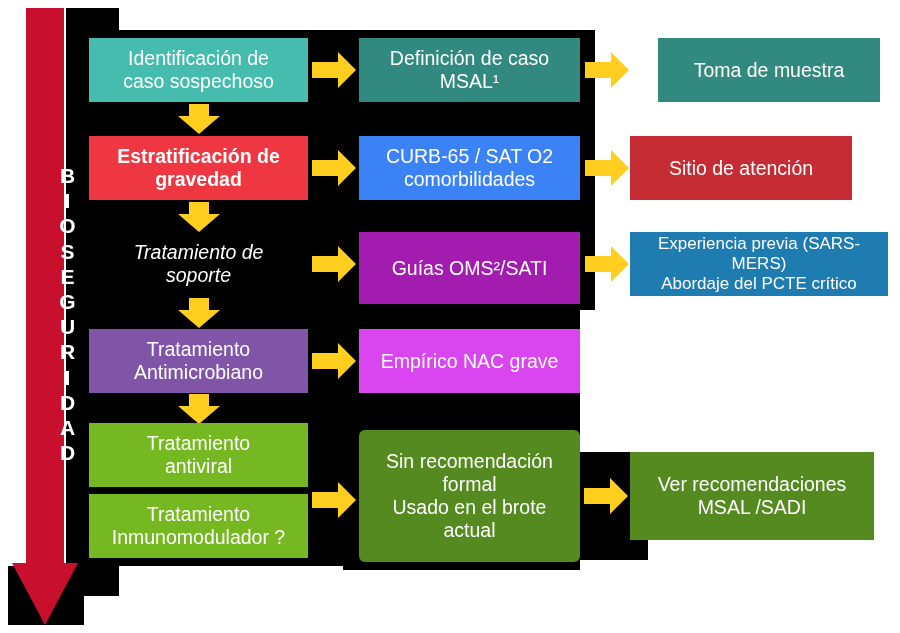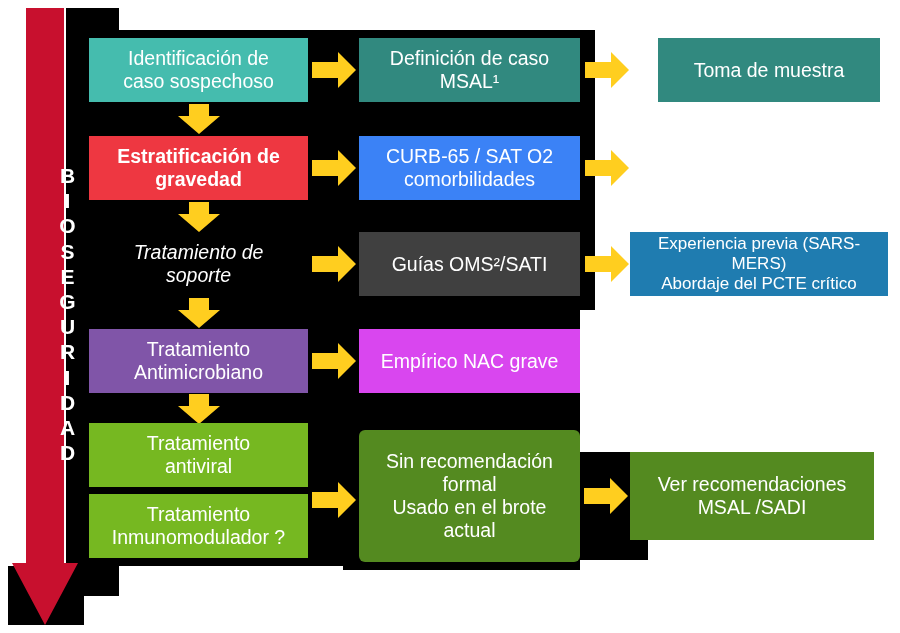--- a/index.html
+++ b/index.html
@@ -129,37 +129,38 @@
 
   <div class="box f20" style="left:359px; top:136px; width:221px; height:64px; background:#3b82f6;">CURB-65 / SAT O2
 comorbilidades</div>
 
   <div class="arrow-right" style="left:585px; top:150px; width:44px; height:36px;">
     <svg width="44" height="36" viewBox="0 0 44 36" xmlns="http://www.w3.org/2000/svg">
       <polygon points="0,10 26,10 26,0 44,18 26,36 26,26 0,26" fill="#FFCE1F"></polygon>
     </svg>
   </div>
 
+  <div class="box f20" style="left:630px; top:136px; width:222px; height:64px; background:#C62C33;">Sitio de atención</div>
 
   <div class="arrow-down" style="left:178px; top:202px; width:42px; height:30px;">
     <svg width="42" height="30" viewBox="0 0 42 30" xmlns="http://www.w3.org/2000/svg">
       <polygon points="11,0 31,0 31,12 42,12 21,30 0,12 11,12" fill="#FFCE1F"></polygon>
     </svg>
   </div>
 
   <div class="box f20" style="left:89px; top:232px; width:219px; height:64px; background:#000000;font-style:italic;">Tratamiento de
 soporte</div>
 
   <div class="arrow-right" style="left:312px; top:246px; width:44px; height:36px;">
     <svg width="44" height="36" viewBox="0 0 44 36" xmlns="http://www.w3.org/2000/svg">
       <polygon points="0,10 26,10 26,0 44,18 26,36 26,26 0,26" fill="#FFCE1F"></polygon>
     </svg>
   </div>
 
-  <div class="box f20" style="left:359px; top:232px; width:221px; height:64px; background:#404040;">Guías OMS²/SATI</div>
+  <div class="box f20" style="left:359px; top:232px; width:221px; height:72px; background:#a21caf;">Guías OMS²/SATI</div>
 
   <div class="arrow-right" style="left:585px; top:246px; width:44px; height:36px;">
     <svg width="44" height="36" viewBox="0 0 44 36" xmlns="http://www.w3.org/2000/svg">
       <polygon points="0,10 26,10 26,0 44,18 26,36 26,26 0,26" fill="#FFCE1F"></polygon>
     </svg>
   </div>
 
   <div class="box f14" style="left:630px; top:232px; width:258px; height:64px; background:#1F7CB0;">Experiencia previa (SARS-MERS)
 Abordaje del PCTE crítico</div>
 

